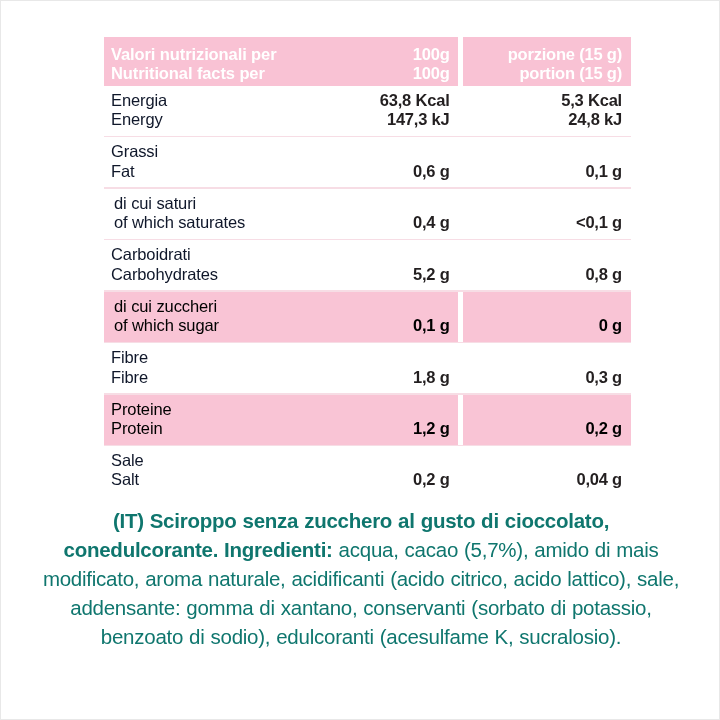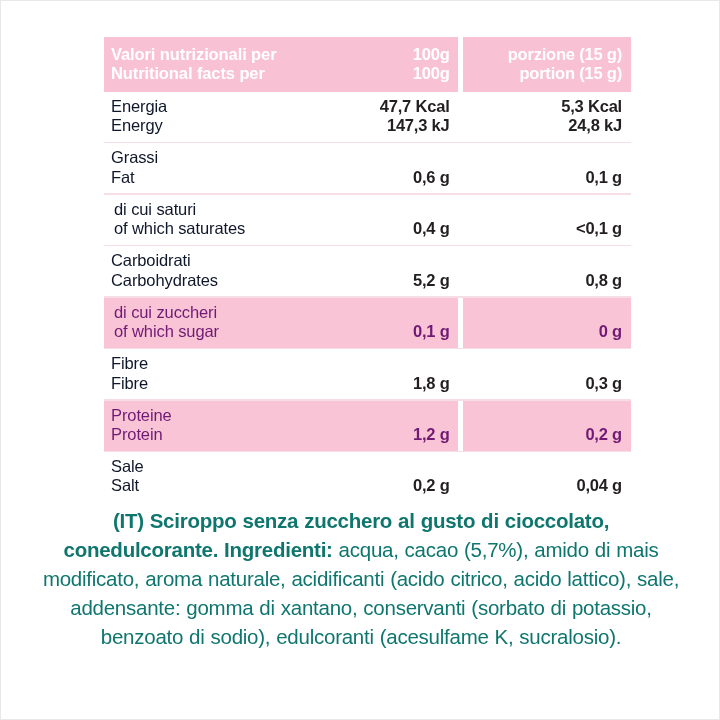--- a/index.html
+++ b/index.html
@@ -92,40 +92,40 @@
   
   .sub .col-label {
     padding-left: 10px;
   }
 
   
   .header .col-label,
   .header .col-portion {
     background: #f9c2d4;
     padding-top: 8px;
-    padding-bottom: 8px;
+    padding-bottom: 2px;
   }
   .header .name,
   .header .val {
     color: #ffffff;
     font-weight: 700;
     font-size: 16.5px;
   }
   .header .col-portion .line {
     justify-content: flex-end;
   }
 
   
   .highlight .col-label,
   .highlight .col-portion {
     background: #f9c4d5;
   }
   .highlight .name,
   .highlight .val {
-    color: #701a75;
+    color: #000000;
   }
 
   
   .divider {
     height: 1.5px;
     background: #f7dde5;
     width: 100%;
   }
 
   
@@ -175,21 +175,21 @@
           <span class="val">portion (15 g)</span>
         </div>
       </div>
     </div>
 
     <div id="rows-container">
         <div class="nrow">
           <div class="col-label">
             <div class="line">
               <span class="name">Energia</span>
-              <span class="val">47,7 Kcal</span>
+              <span class="val">63,8 Kcal</span>
             </div>
             <div class="line">
               <span class="name">Energy</span>
               <span class="val">147,3 kJ</span>
             </div>
           </div>
           <div class="gutter"></div>
           <div class="col-portion">
             <div class="line">
               <span class="val">5,3 Kcal</span>

